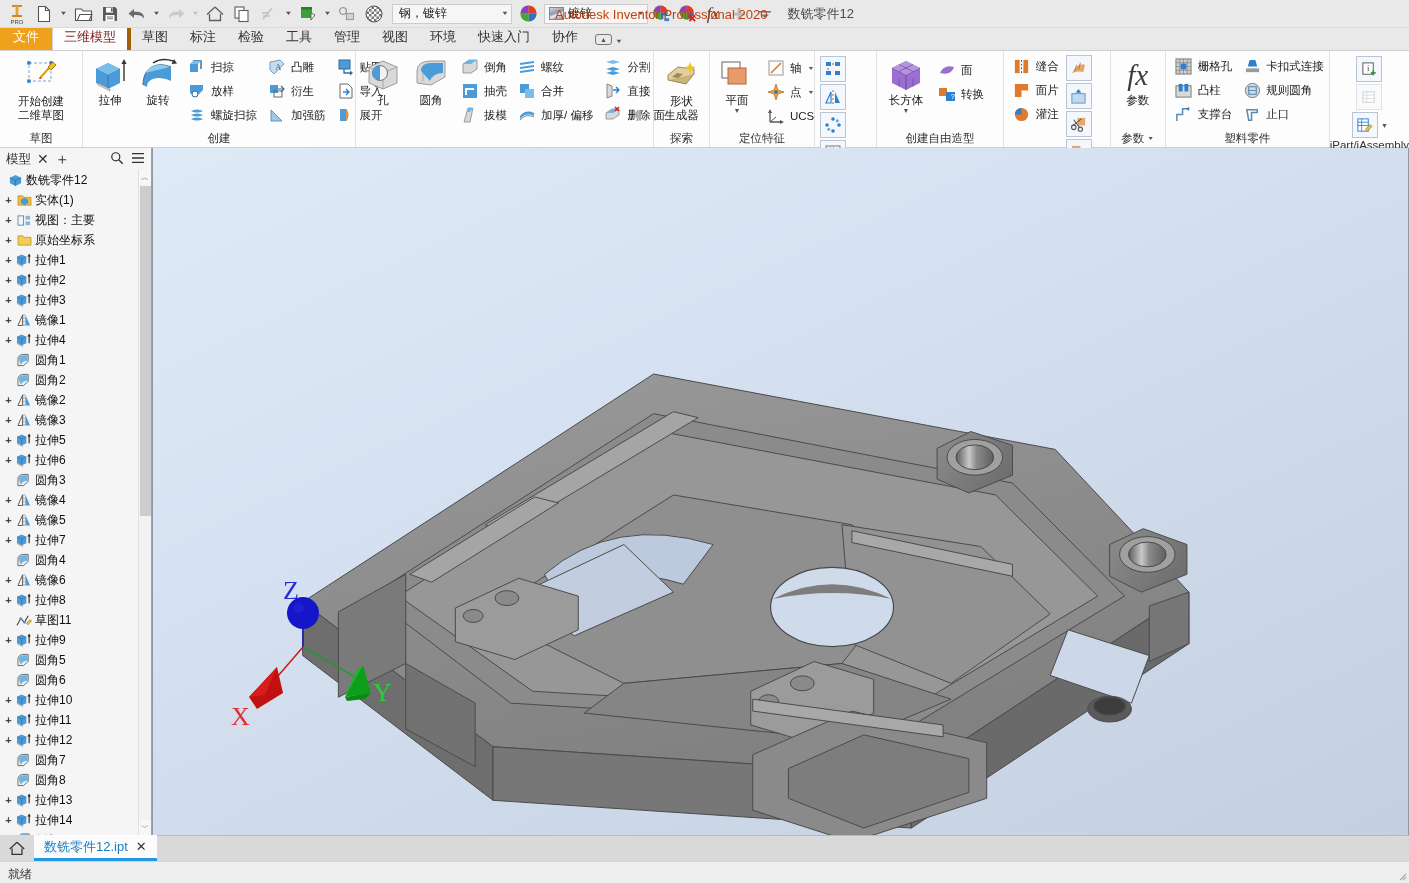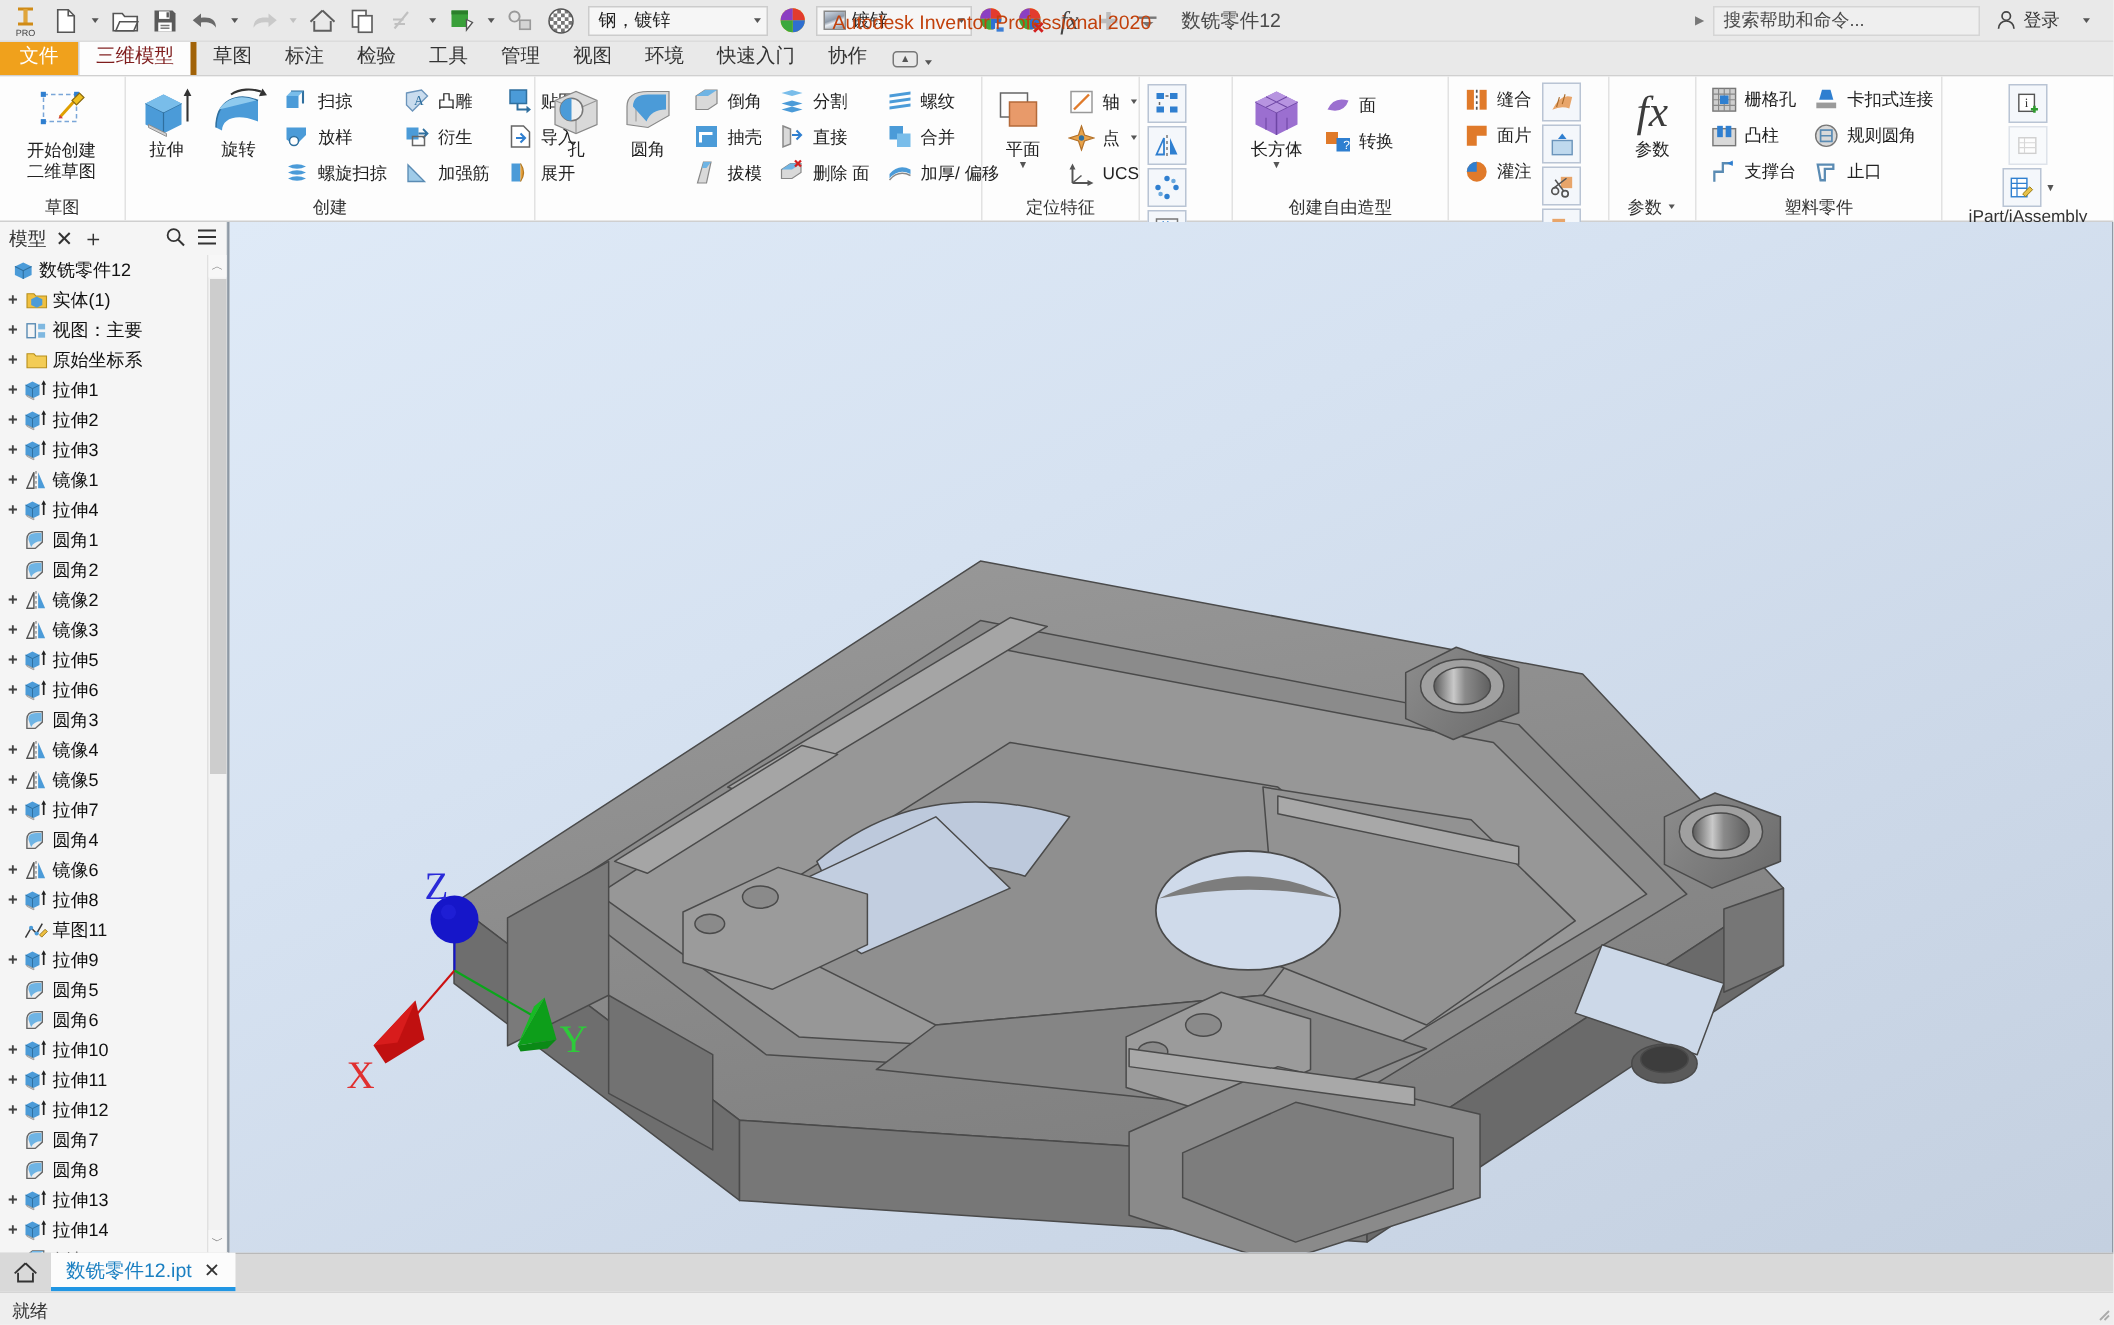--- a/index.html
+++ b/index.html
@@ -348,34 +348,20 @@
         <rect x="2" y="3" width="12" height="1.6" fill="#777"></rect>
         <path d="M4 6.6 L8 10 L12 6.6 Z" fill="#777"></path>
       </svg>
     </div>
 
     <div class="apptitle">
       <span class="t1">Autodesk Inventor Professional 2020</span>
       <span class="t2">数铣零件12</span>
     </div>
 
-    <div class="tb-right">
-      <span class="tri-right"></span>
-      <div class="searchbox">
-        <span>搜索帮助和命令...</span>
-      </div>
-      <div class="signin">
-        <svg width="15" height="15" viewBox="0 0 16 16">
-          <circle cx="8" cy="5" r="3" fill="none" stroke="#444" stroke-width="1.2"></circle>
-          <path d="M2.5 14 A5.5 5.5 0 0 1 13.5 14" fill="none" stroke="#444" stroke-width="1.2"></path>
-        </svg>
-        <span>登录</span>
-      </div>
-      <span class="dropcaret"></span>
-    </div>
   </div>
 
   <div class="tabstrip">
     <div class="tab file">
         <span>文件</span>
       </div>
     <div class="tab active">
         <span>三维模型</span>
       </div>
     <div class="tab">
@@ -615,20 +601,51 @@
                 </svg>
             </span>
               <span>拔模</span>
           </div>
         </div>
 
         <div class="smallcol">
           <div class="smallbtn">
             <span class="ic">
               <svg width="18" height="18" viewBox="0 0 18 18">
+                  <path d="M2 5 l14 -2 l0 2 l-14 2z" fill="#4b9bd8"></path>
+                  <path d="M2 9 l14 -2 l0 2 l-14 2z" fill="#4b9bd8"></path>
+                  <path d="M2 13 l14 -2 l0 2 l-14 2z" fill="#4b9bd8"></path>
+                </svg>
+            </span>
+              <span>螺纹</span>
+          </div>
+          <div class="smallbtn">
+            <span class="ic">
+              <svg width="18" height="18" viewBox="0 0 18 18">
+                  <rect x="2" y="2" width="9" height="9" fill="#4b9bd8"></rect>
+                  <rect x="7" y="7" width="9" height="9" fill="#79bdea"></rect>
+                </svg>
+            </span>
+              <span>合并</span>
+          </div>
+          <div class="smallbtn">
+            <span class="ic">
+              <svg width="18" height="18" viewBox="0 0 18 18">
+                  <path d="M2 10 q6 -7 14 -3 l0 3 q-8 -4 -14 3z" fill="#4b9bd8"></path>
+                  <path d="M2 14 q6 -7 14 -3" fill="none" stroke="#888" stroke-width="1"></path>
+                </svg>
+            </span>
+              <span>加厚/ 偏移</span>
+          </div>
+        </div>
+
+        <div class="smallcol">
+          <div class="smallbtn">
+            <span class="ic">
+              <svg width="18" height="18" viewBox="0 0 18 18">
                   <path d="M2 4 l7 -2 l7 2 l-7 2z" fill="#79bdea"></path>
                   <path d="M2 11 l7 -2 l7 2 l-7 2z" fill="#4b9bd8"></path>
                   <path d="M2 15 l7 -2 l7 2 l-7 2z" fill="#4b9bd8"></path>
                 </svg>
             </span>
               <span>分割</span>
           </div>
           <div class="smallbtn">
             <span class="ic">
               <svg width="18" height="18" viewBox="0 0 18 18">
@@ -642,54 +659,42 @@
             <span class="ic">
               <svg width="18" height="18" viewBox="0 0 18 18">
                   <path d="M2 13 L2 7 L8 3 L15 3 L15 9 L9 13 Z" fill="#d9d9d9" stroke="#888" stroke-width="0.8"></path>
                   <path d="M2 7 L8 3 L15 3 L9 7Z" fill="#6fb4e4"></path>
                   <path d="M11 1 l4 4 M15 1 l-4 4" stroke="#d32020" stroke-width="1.5"></path>
                 </svg>
             </span>
               <span>删除 面</span>
           </div>
         </div>
-
-        <div class="smallcol">
-          <div class="smallbtn">
-            <span class="ic">
-              <svg width="18" height="18" viewBox="0 0 18 18">
-                  <path d="M2 5 l14 -2 l0 2 l-14 2z" fill="#4b9bd8"></path>
-                  <path d="M2 9 l14 -2 l0 2 l-14 2z" fill="#4b9bd8"></path>
-                  <path d="M2 13 l14 -2 l0 2 l-14 2z" fill="#4b9bd8"></path>
-                </svg>
-            </span>
-              <span>螺纹</span>
-          </div>
-          <div class="smallbtn">
-            <span class="ic">
-              <svg width="18" height="18" viewBox="0 0 18 18">
-                  <rect x="2" y="2" width="9" height="9" fill="#4b9bd8"></rect>
-                  <rect x="7" y="7" width="9" height="9" fill="#79bdea"></rect>
-                </svg>
-            </span>
-              <span>合并</span>
-          </div>
-          <div class="smallbtn">
-            <span class="ic">
-              <svg width="18" height="18" viewBox="0 0 18 18">
-                  <path d="M2 10 q6 -7 14 -3 l0 3 q-8 -4 -14 3z" fill="#4b9bd8"></path>
-                  <path d="M2 14 q6 -7 14 -3" fill="none" stroke="#888" stroke-width="1"></path>
-                </svg>
-            </span>
-              <span>加厚/ 偏移</span>
-          </div>
-        </div>
-      </div>
-    </div>
-
+      </div>
+    </div>
+
+    <div class="panel" style="width:56px">
+      <div class="panel-body" style="justify-content:center">
+        <div class="bigbtn two" style="min-width:50px">
+          <span class="ic">
+            <svg width="36" height="30" viewBox="0 0 36 30">
+              <path d="M4 20 L14 12 L30 14 L22 24 Z" fill="#cbb47a" stroke="#8a7340" stroke-width="0.8"></path>
+              <path d="M4 20 L4 15 L14 7 L30 9 L30 14" fill="#e0d0a0" stroke="#8a7340" stroke-width="0.8"></path>
+              <path d="M8 17 l5 -4 l6 1 l-5 4z" fill="#9d8a55"></path>
+              <path d="M26 2 l1.6 4 l4 1.6 l-4 1.6 l-1.6 4 l-1.6 -4 l-4 -1.6 l4 -1.6z" fill="#f3c518"></path>
+            </svg>
+          </span>
+          <span class="lb">形状</span>
+          <span class="lb">生成器</span>
+        </div>
+      </div>
+      <div class="panel-title">
+          <span>探索</span>
+        </div>
+    </div>
 
     <div class="panel" style="width:105px">
       <div class="panel-body">
         <div class="bigbtn">
           <span class="ic">
             <svg width="38" height="34" viewBox="0 0 38 34">
               <rect x="4" y="4" width="18" height="16" fill="none" stroke="#666" stroke-width="1"></rect>
               <rect x="10" y="10" width="18" height="16" fill="#e89a6a" stroke="#b46a3a" stroke-width="1"></rect>
             </svg>
           </span>

